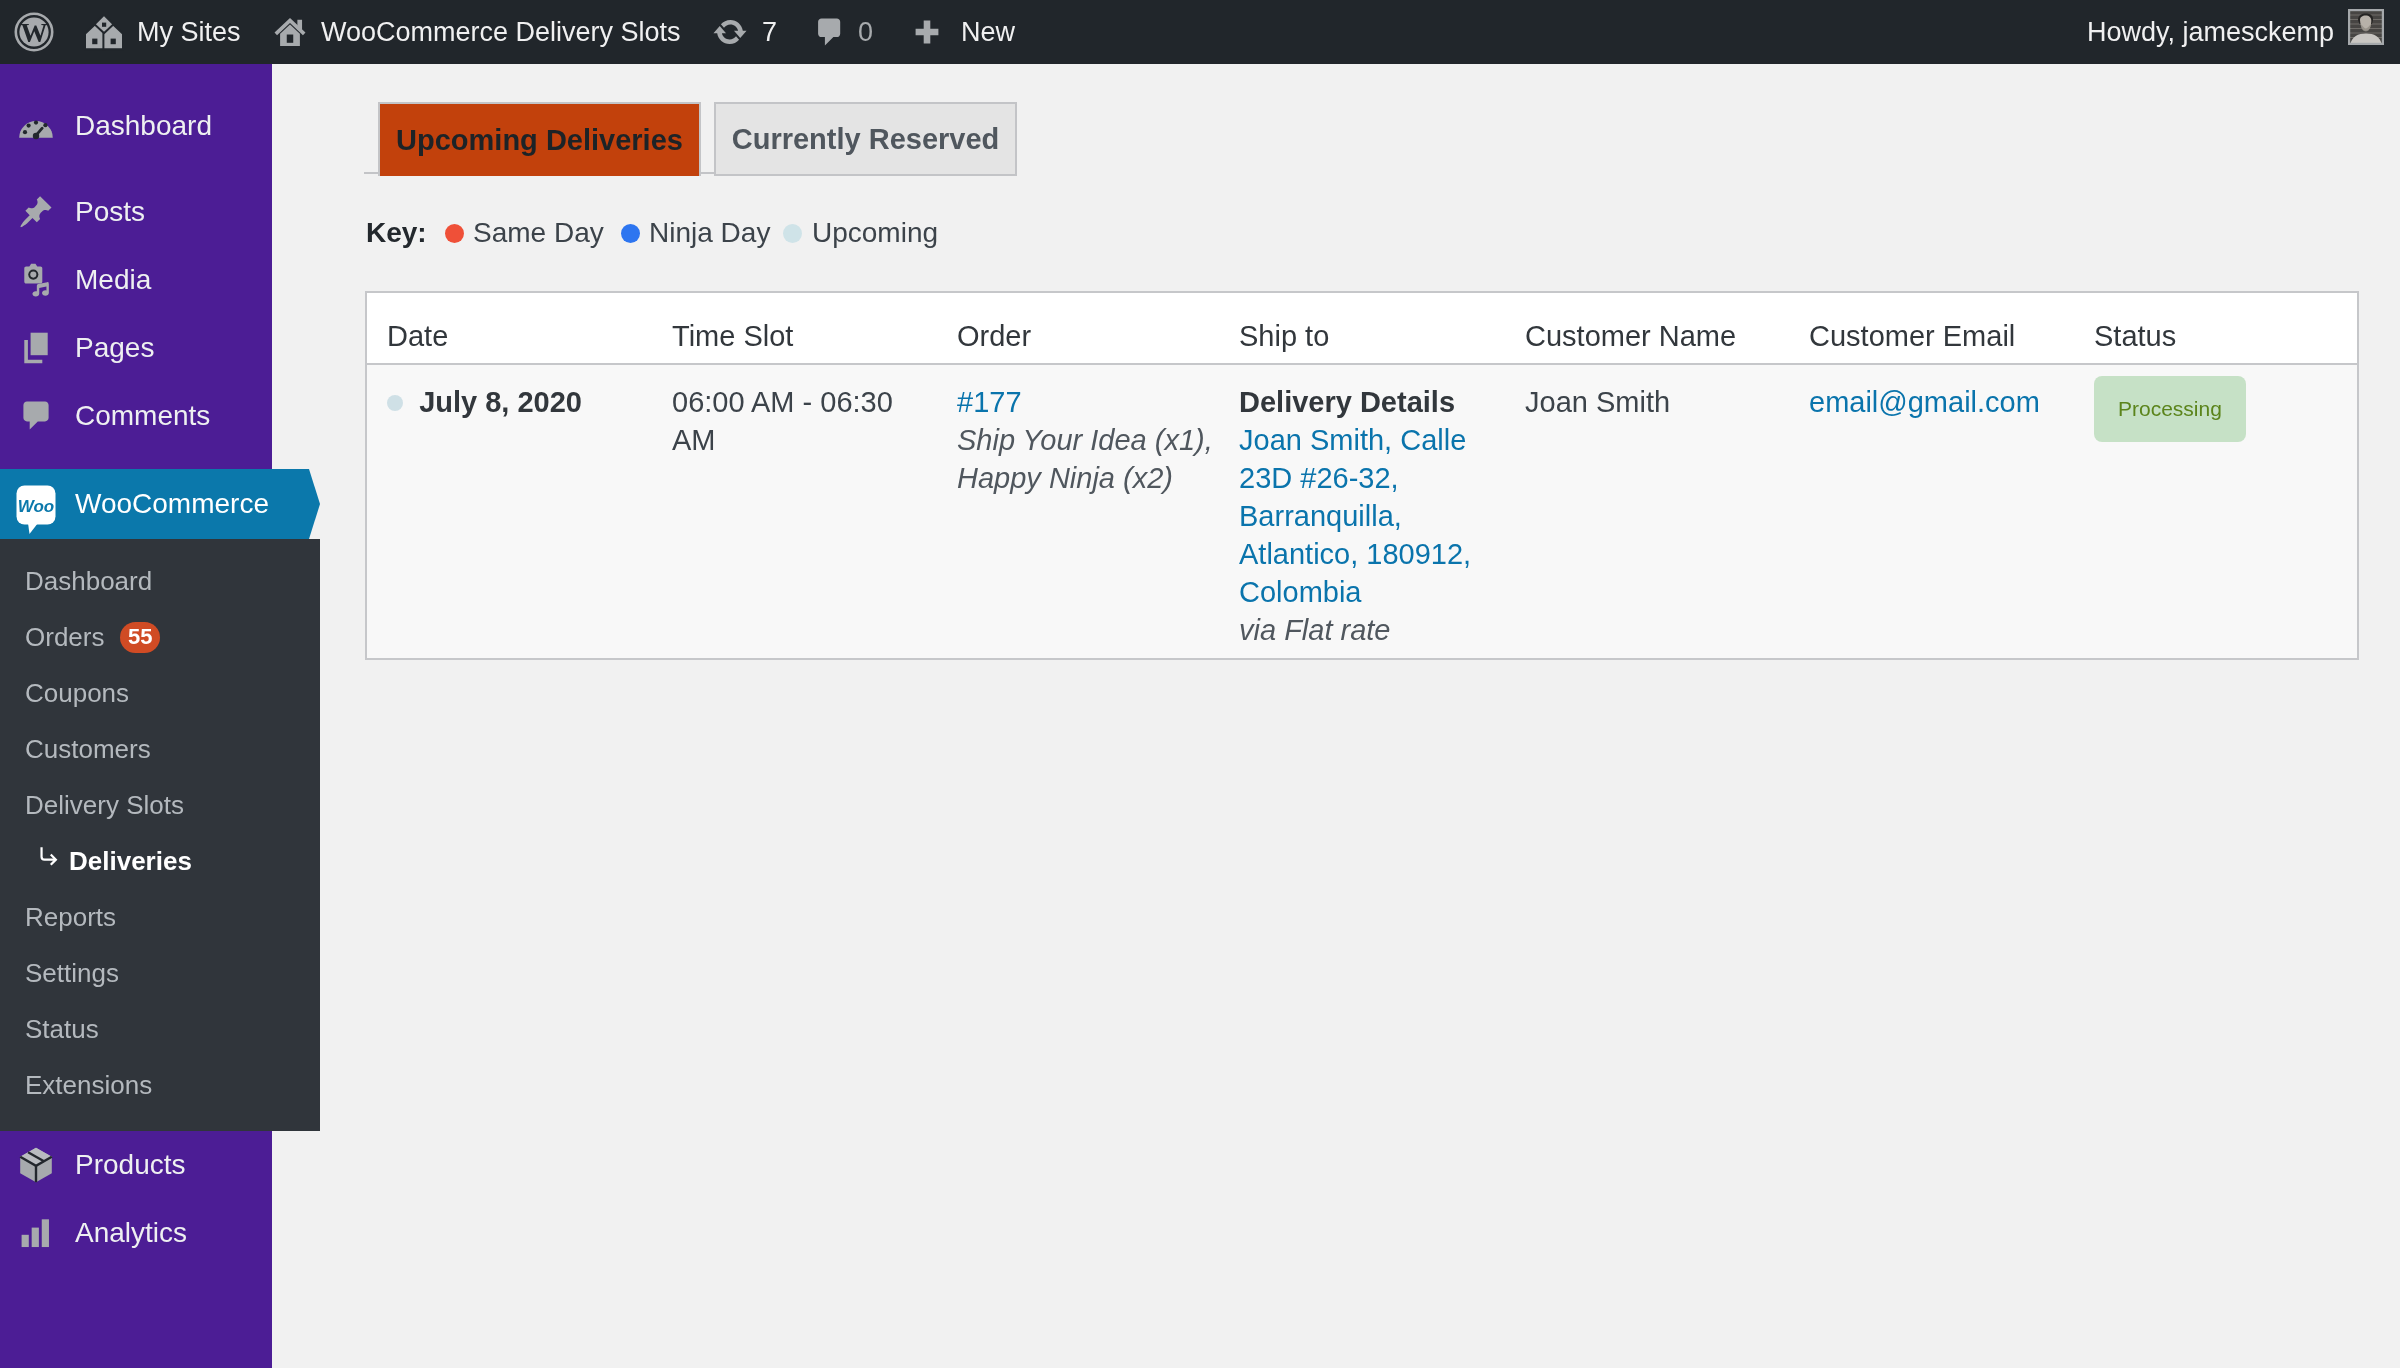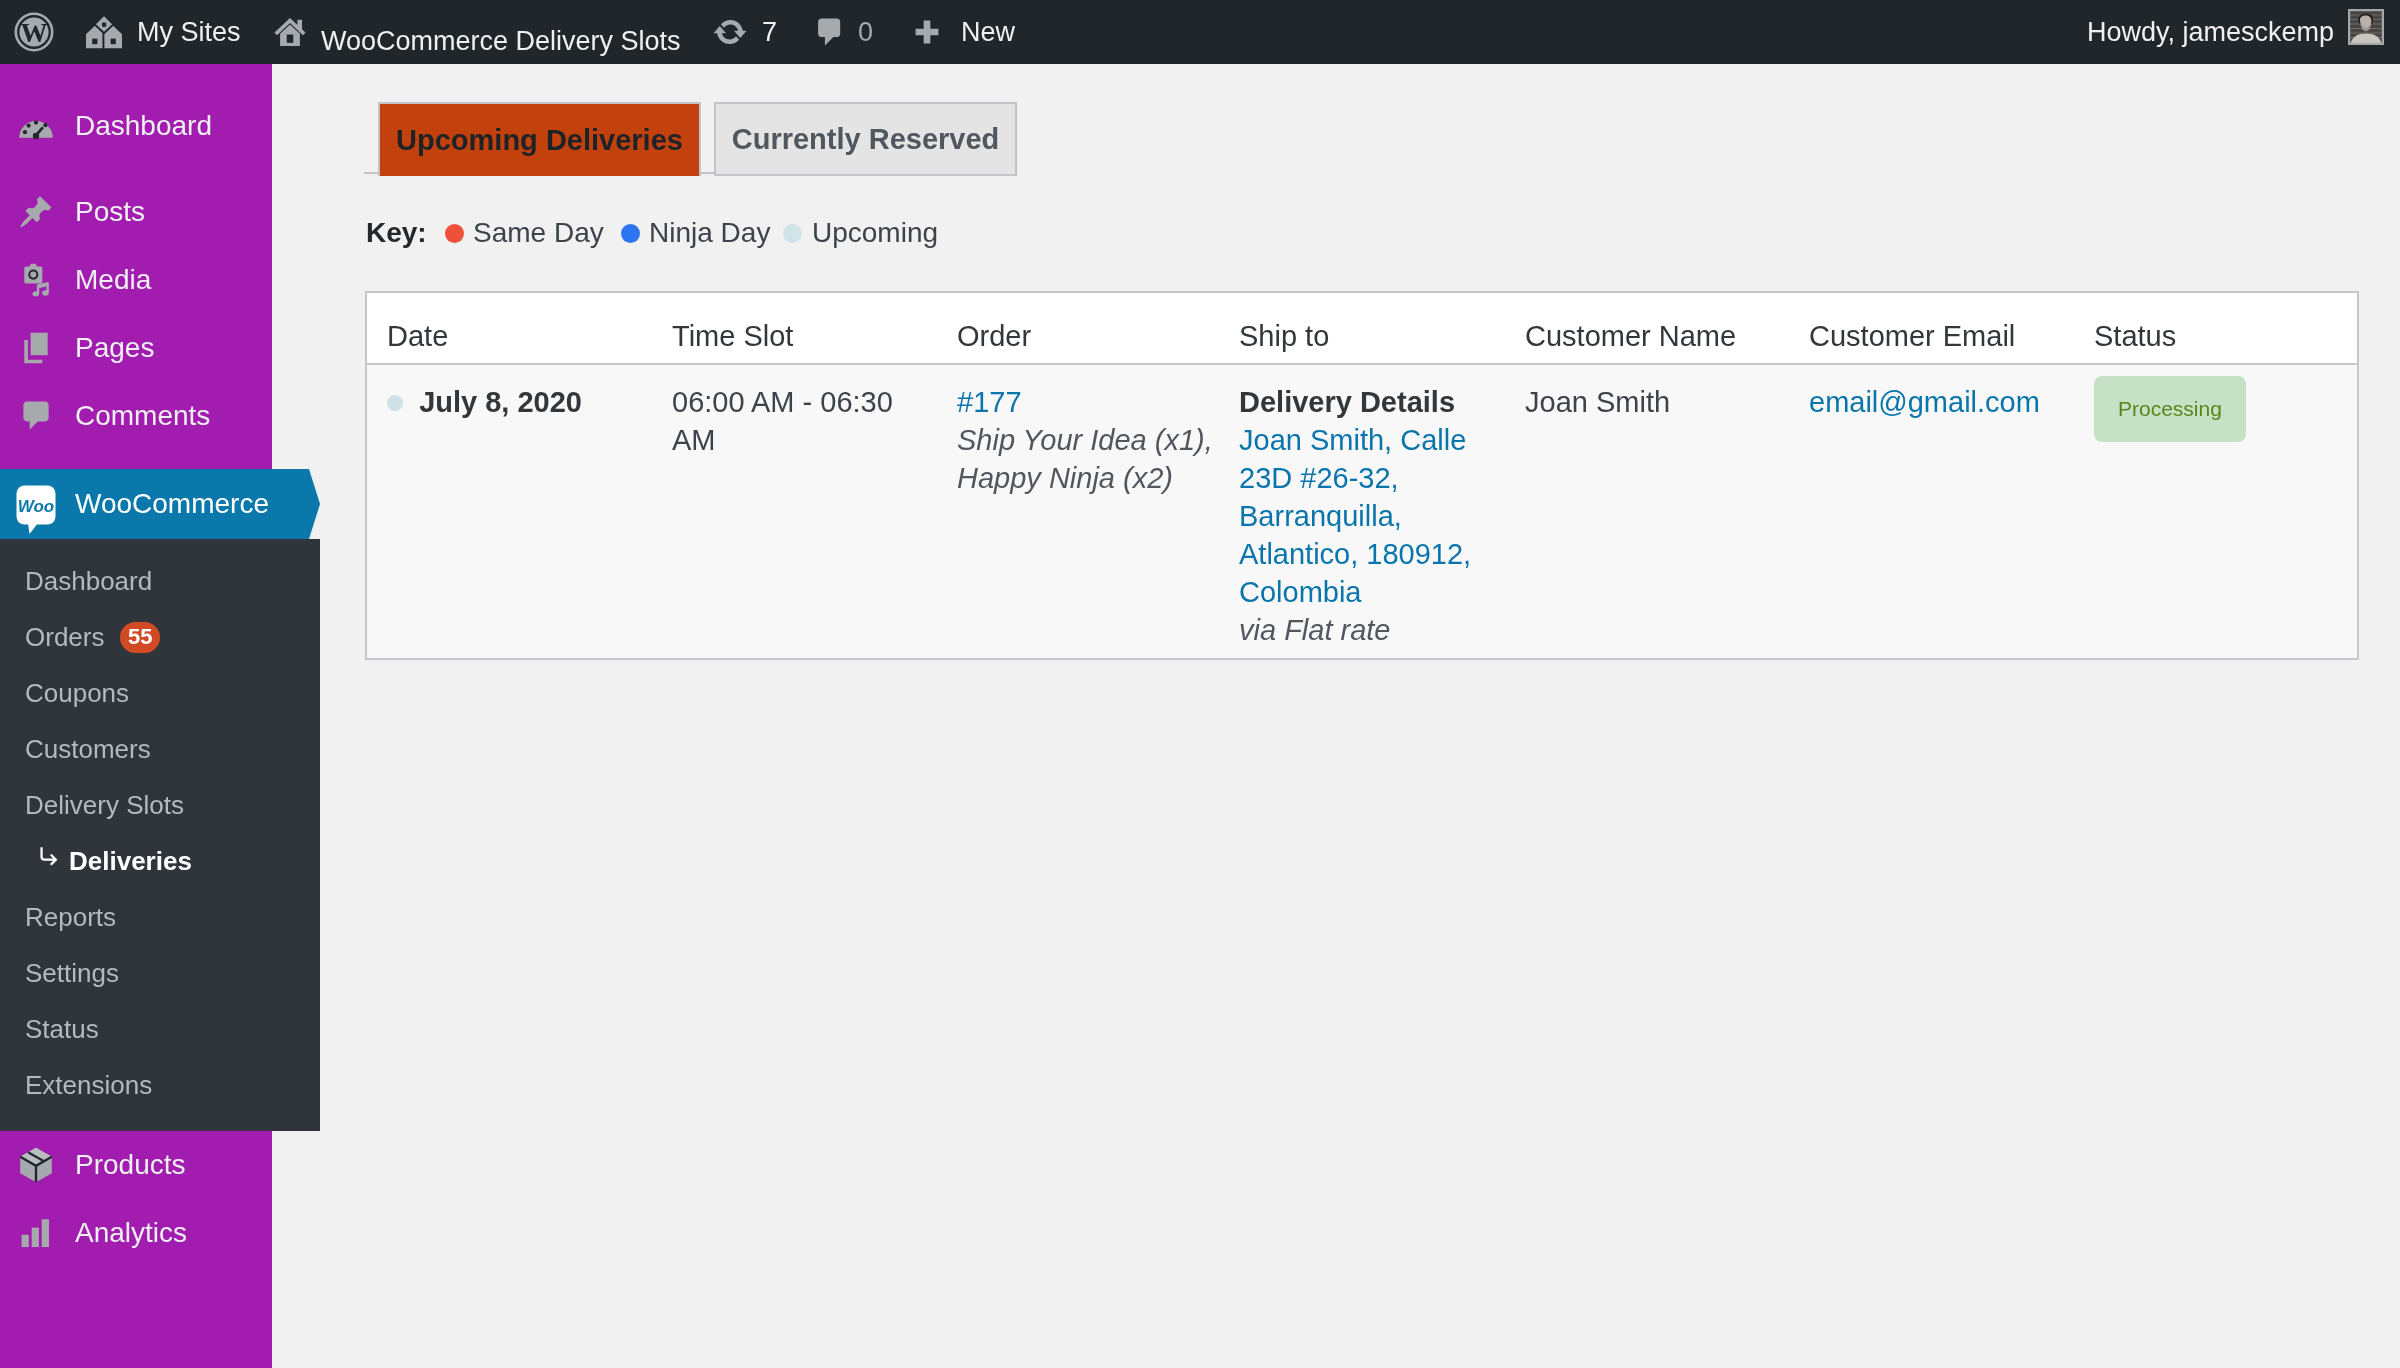--- a/index.html
+++ b/index.html
@@ -5,21 +5,21 @@
   * { margin:0; padding:0; box-sizing:border-box; }
   html,body { width:2400px; height:1368px; overflow:hidden; }
   body { font-family:"Liberation Sans", sans-serif; background:#f1f1f1; position:relative; }
 
   
   #adminbar { position:absolute; left:0; top:0; width:2400px; height:64px; background:#21262b; z-index:50; }
   #adminbar .it { position:absolute; top:0; height:64px; display:flex; align-items:center; color:#f0f0f1; font-size:27px; }
   #adminbar .gray { color:#a7aaad; }
 
   
-  #menu { position:absolute; left:0; top:64px; width:272px; height:1304px; background:#a21caf; z-index:40; }
+  #menu { position:absolute; left:0; top:64px; width:272px; height:1304px; background:#4c1d95; z-index:40; }
   .mi { position:absolute; left:0; width:320px; height:68px; }
   .mi .ic { position:absolute; left:18px; top:16px; width:36px; height:36px; }
   .mi .lb { position:absolute; left:75px; top:0; height:68px; display:flex; align-items:center; font-size:28px; color:#eef0f1; }
   #submenu { position:absolute; left:0; top:475px; width:320px; height:592px; background:#30353b; }
   .smi { position:absolute; left:25px; height:56px; display:flex; align-items:center; font-size:26px; color:#b4b9be; }
 
   
   #content { position:absolute; left:320px; top:64px; width:2080px; height:1304px; background:#f1f1f1; }
 
   .navline { position:absolute; left:44px; top:108px; width:653px; height:2px; background:#c3c4c7; }
@@ -65,21 +65,21 @@
   </div>
   <div class="it" style="left:137px;">My Sites</div>
   <div class="it" style="left:272px;">
     <svg width="36" height="36" viewBox="0 0 20 20" fill="#a7aaad">
       <rect x="14.1" y="3.2" width="2.6" height="5.5"></rect>
       <path d="M10 2.2 L18.6 10.3 L17.2 11.8 L10 5 L2.8 11.8 L1.4 10.3 Z"></path>
       <path d="M10 5.8 L15.5 11 L15.5 17.8 L4.5 17.8 L4.5 11 Z"></path>
       <rect x="8.2" y="11.4" width="3.6" height="4.6" fill="#21262b"></rect>
     </svg>
   </div>
-  <div class="it" style="left:321px;margin-top:9px;">WooCommerce Delivery Slots</div>
+  <div class="it" style="left:321px;">WooCommerce Delivery Slots</div>
   <div class="it" style="left:712px;">
     <svg width="36" height="36" viewBox="0 0 20 20">
         <path fill="#a7aaad" d="M10.2 3.28c3.53 0 6.43 2.61 6.92 6h2.08l-3.5 4-3.5-4h2.32c-.45-1.97-2.21-3.45-4.32-3.45-1.45 0-2.73.71-3.54 1.78L4.95 5.66C6.23 4.2 8.11 3.28 10.2 3.28zm-.4 13.44c-3.52 0-6.43-2.61-6.92-6H.8l3.5-4 3.5 4H5.48c.45 1.97 2.21 3.45 4.32 3.45 1.45 0 2.73-.71 3.54-1.78l1.71 1.95c-1.28 1.46-3.15 2.38-5.25 2.38z"></path>
       </svg>
   </div>
   <div class="it" style="left:762px;">7</div>
   <div class="it" style="left:813px;">
     <svg width="34" height="34" viewBox="0 0 20 20">
         <path fill="#a7aaad" d="M5 2h9c1.1 0 2 .9 2 2v7c0 1.1-.9 2-2 2h-2l-5 5v-5H5c-1.1 0-2-.9-2-2V4c0-1.1.9-2 2-2z"></path>
       </svg>

